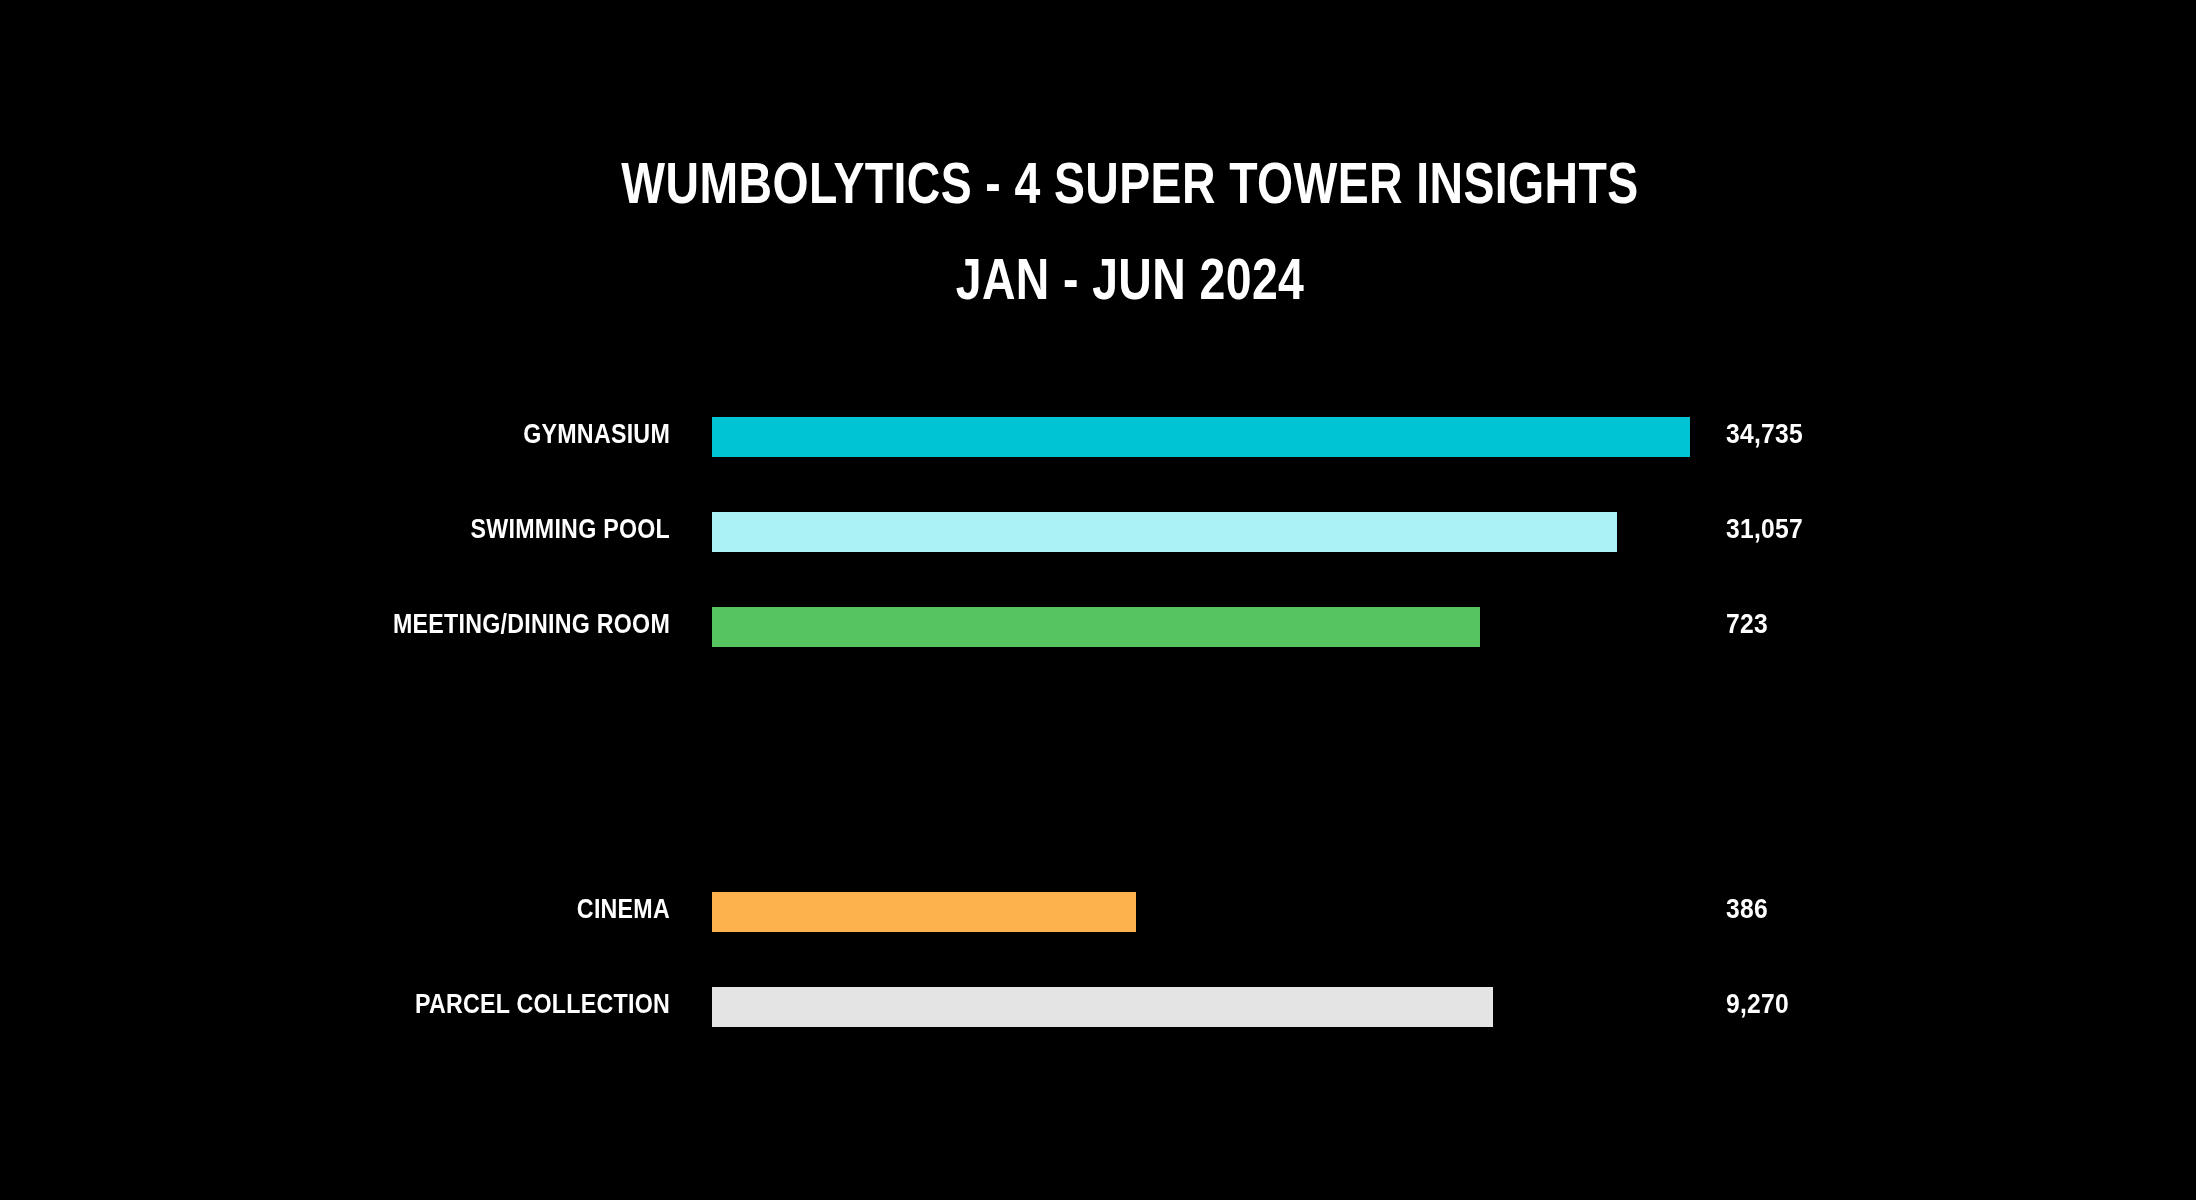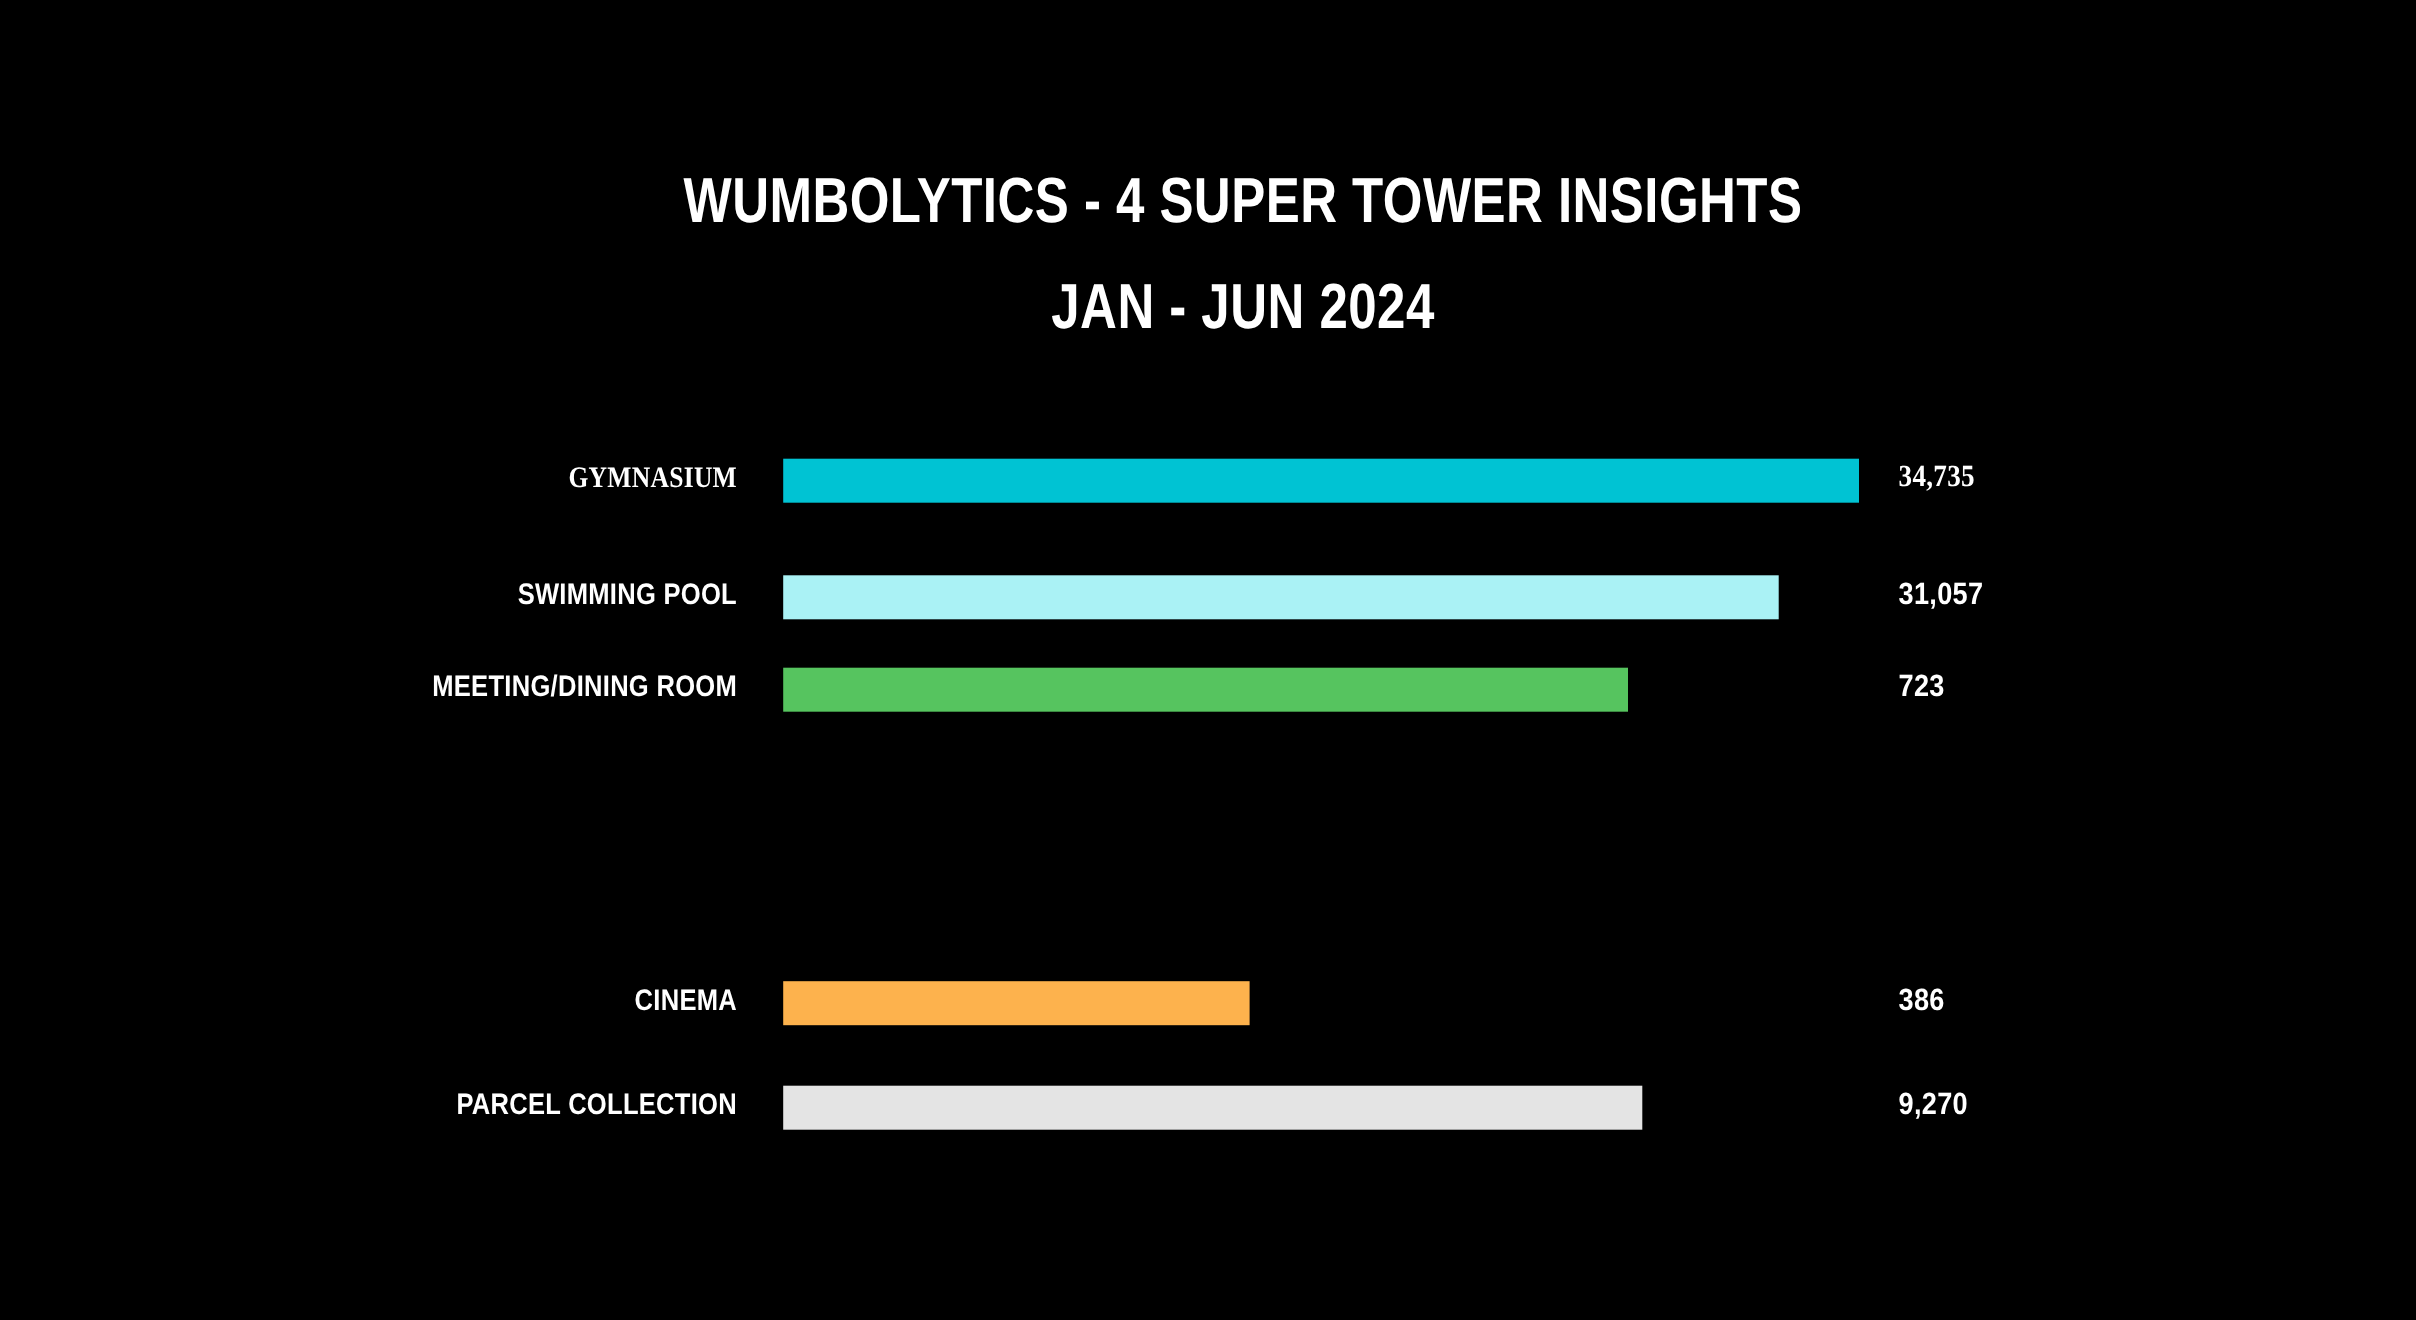--- a/index.html
+++ b/index.html
@@ -115,28 +115,28 @@
 <body>
 
 <div id="chart-root">
 
   <div class="title-block">
     <span class="title-line">WUMBOLYTICS - 4 SUPER TOWER INSIGHTS</span>
     <span class="title-line">JAN - JUN 2024</span>
   </div>
 
   <div class="plot-area" id="plot-area">
-      <div class="bar-row" style="top: 0px; font-family: Liberation Serif, serif;">
+      <div class="bar-row" style="top: 0px;">
         <div class="cat-label">GYMNASIUM</div>
         <div class="bar-track">
           <div class="bar" style="width: 978px; background: rgb(0, 195, 211);"></div>
         </div>
         <div class="value-label">34,735</div>
       </div>
-      <div class="bar-row" style="top: 106px;">
+      <div class="bar-row" style="top: 95px;">
         <div class="cat-label">SWIMMING POOL</div>
         <div class="bar-track">
           <div class="bar" style="width: 905px; background: rgb(170, 242, 245);"></div>
         </div>
         <div class="value-label">31,057</div>
       </div>
       <div class="bar-row" style="top: 190px; text-decoration: underline;">
         <div class="cat-label">MEETING/DINING ROOM</div>
         <div class="bar-track">
           <div class="bar" style="width: 768px; background: rgb(86, 196, 95);"></div>

